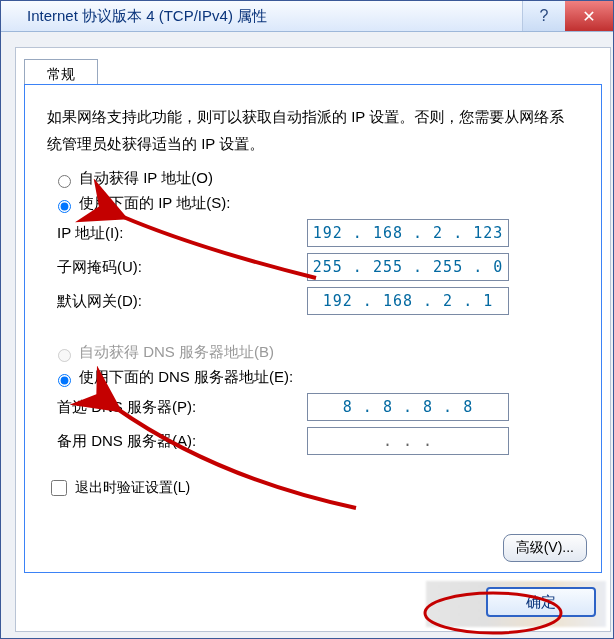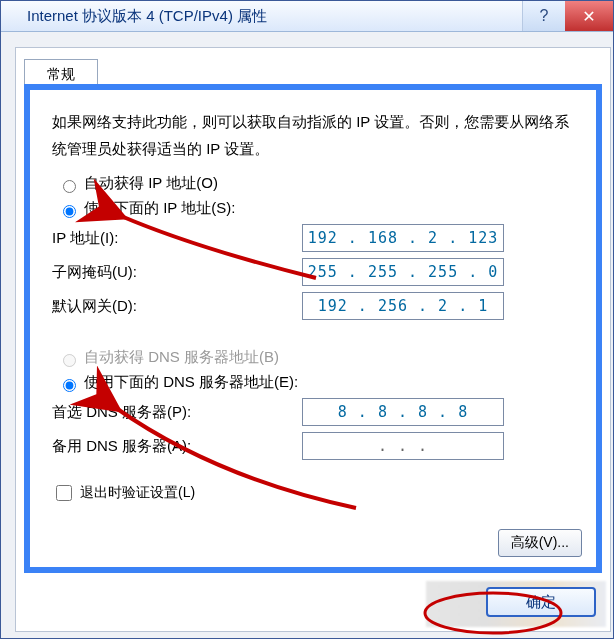--- a/index.html
+++ b/index.html
@@ -6,33 +6,33 @@
   .window{width:614px;height:639px;position:relative;background:#eef1f6;border:1px solid #3b5998;box-sizing:border-box;overflow:hidden}
   .titlebar{height:30px;background:linear-gradient(#f8fbff,#dbe8fb);display:flex;align-items:center;padding-left:26px;border-bottom:1px solid #9db7d9}
   .titlebar .text{flex:1;color:#0b357c;font-size:15px}
   .tb-btns{display:flex;height:100%}
   .tb-btn{width:42px;display:flex;align-items:center;justify-content:center;font-family:Arial,sans-serif;font-size:16px;color:#2b4a80}
   .tb-btn.help{background:linear-gradient(#eaf3ff,#cadcf5);border-left:1px solid #b7c9e3}
   .tb-btn.close{background:linear-gradient(#f08080,#c03030);color:#fff;width:48px}
   .client{position:absolute;left:14px;right:2px;top:46px;bottom:6px;background:#fff;border:1px solid #b9c4d5;box-sizing:border-box}
   .tabarea{position:absolute;left:8px;top:10px}
   .tab{display:inline-block;padding:6px 22px;border:1px solid #98a8bf;border-bottom-color:#fff;background:#fff;position:relative;top:1px;font-size:14px}
-  .tabpage{position:absolute;left:8px;right:8px;top:36px;bottom:58px;border:6px solid #3b82f6;background:#fff;box-sizing:border-box;padding:18px 22px 14px 22px}
+  .tabpage{position:absolute;left:8px;right:8px;top:36px;bottom:58px;border:1px solid #3b82f6;background:#fff;box-sizing:border-box;padding:18px 22px 14px 22px}
   .desc{font-size:15px;line-height:1.8;margin-bottom:12px}
   .opt{display:flex;align-items:flex-end;margin:6px 0 6px 6px;font-size:15px}
   .opt input{margin-right:8px}
   .opt.disabled{color:#9a9a9a}
-  .rows{}
+  .rows{margin-left:10px}
   .row{display:flex;align-items:center;margin:6px 0}
   .row .lbl{flex:0 0 250px;font-size:15px}
   .ipbox{width:200px;height:26px;border:1px solid #7a8aa5;background:#fff;display:flex;align-items:center;justify-content:center;font-family:Consolas,monospace;font-size:15px;letter-spacing:1px;color:#0369a1}
   .ipbox.empty{color:#666}
   .chkrow{display:flex;align-items:center;margin-top:22px}
   .chkrow input{width:16px;height:16px;margin-right:8px}
-  .advbtn{position:absolute;right:14px;bottom:10px;height:28px;padding:0 12px;border:1px solid #6f83a4;border-radius:3px;background:linear-gradient(#fdfdfd,#e3e9f2);font-size:14px;cursor:pointer}
+  .advbtn{position:absolute;right:14px;bottom:10px;height:28px;padding:0 12px;border:1px solid #6f83a4;border-radius:8px;background:linear-gradient(#fdfdfd,#e3e9f2);font-size:14px;cursor:pointer}
   .okrow{position:absolute;right:14px;bottom:14px}
   .okbtn{height:30px;width:110px;border:2px solid #2e63c6;border-radius:4px;background:linear-gradient(#f7fbff,#dce9fb);font-size:15px;cursor:pointer;color:#0b357c}
   .blur{position:absolute;right:4px;bottom:4px;width:180px;height:46px;background:linear-gradient(90deg,#e6e6e6,#e0e0e0,#efe3cf,#e9ecf2);filter:blur(1px);pointer-events:none}
   svg.arrows{position:absolute;left:0;top:0;pointer-events:none}
 </style>
 </head>
 <body>
 
 <div class="window">
   <div class="titlebar">
@@ -64,21 +64,21 @@
         <div class="row">
           <div class="lbl">IP 地址(I):</div>
           <div class="ipbox">192 . 168 .  2  . 123</div>
         </div>
         <div class="row">
           <div class="lbl">子网掩码(U):</div>
           <div class="ipbox">255 . 255 . 255 .  0</div>
         </div>
         <div class="row">
           <div class="lbl">默认网关(D):</div>
-          <div class="ipbox">192 . 256 .  2  .  1</div>
+          <div class="ipbox">192 . 168 .  2  .  1</div>
         </div>
       </div>
 
       <div style="height:16px"></div>
 
       <label class="opt disabled">
         <input type="radio" name="dnsmode" disabled="" style="">
         <span>自动获得 DNS 服务器地址(B)</span>
       </label>
       <label class="opt">

